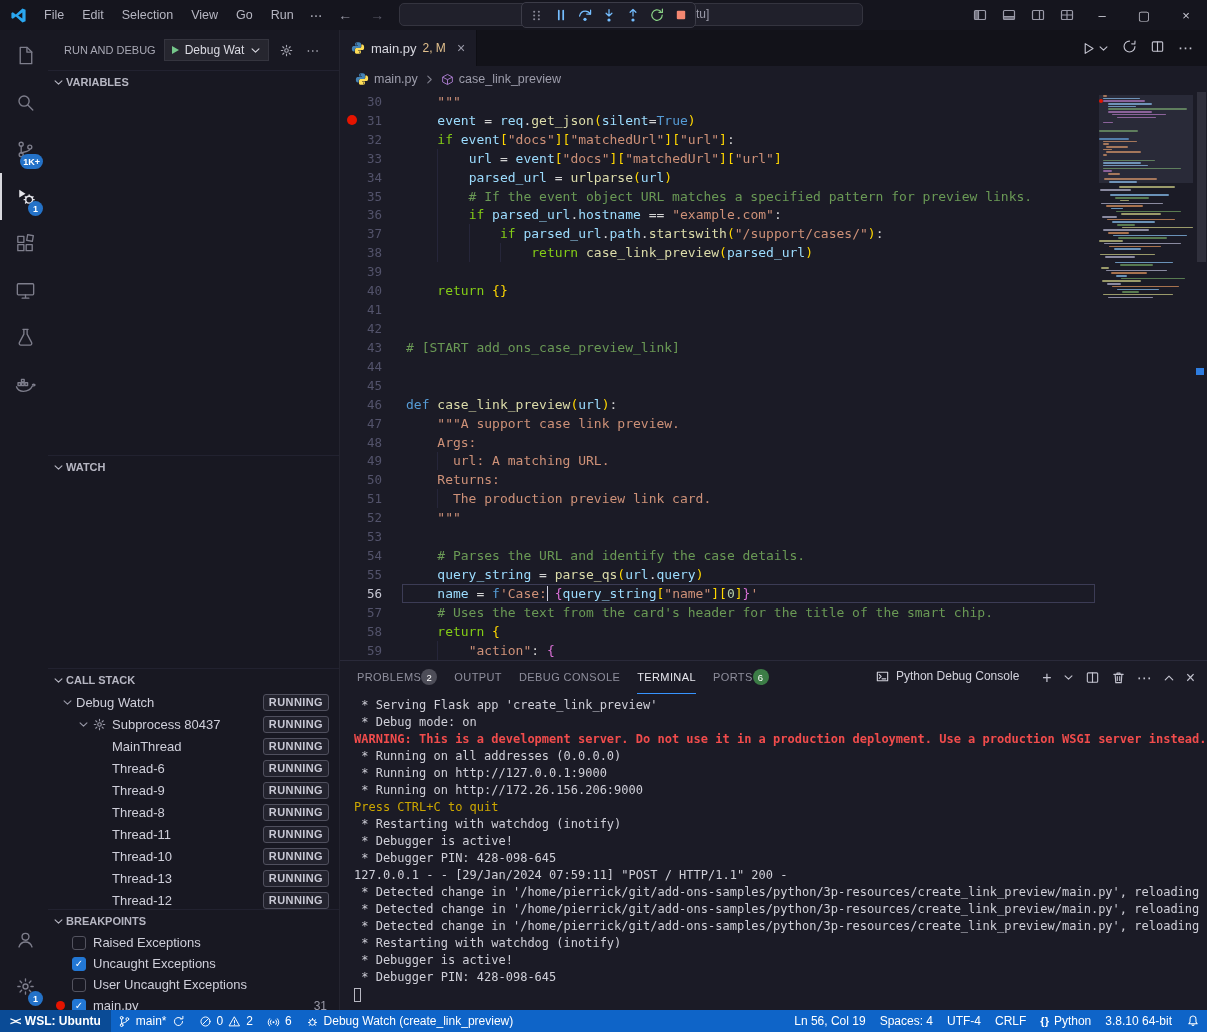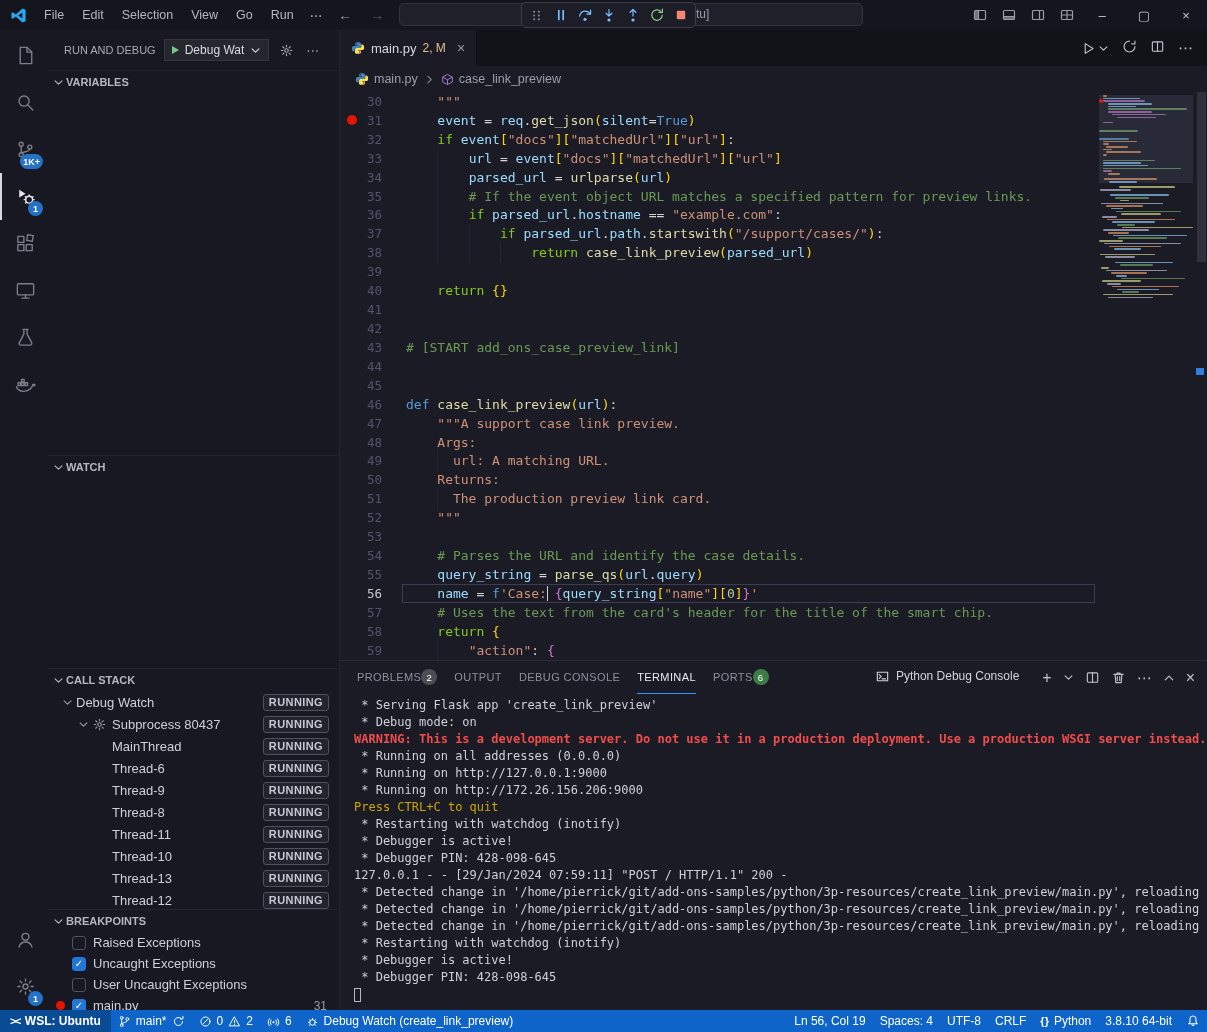--- a/index.html
+++ b/index.html
@@ -821,21 +821,21 @@
         </span>
       </span>
     <span class="sb-right" id="sb-right">
         <span class="sb-item">
           <span>Ln 56, Col 19</span>
         </span>
         <span class="sb-item">
           <span>Spaces: 4</span>
         </span>
         <span class="sb-item">
-          <span>UTF-8</span>
+          <span>UTF-4</span>
         </span>
         <span class="sb-item">
           <span>CRLF</span>
         </span>
         <span class="sb-item">
           <span class="braces-glyph">{}</span>
           <span>Python</span>
         </span>
         <span class="sb-item">
           <span>3.8.10 64-bit</span>

